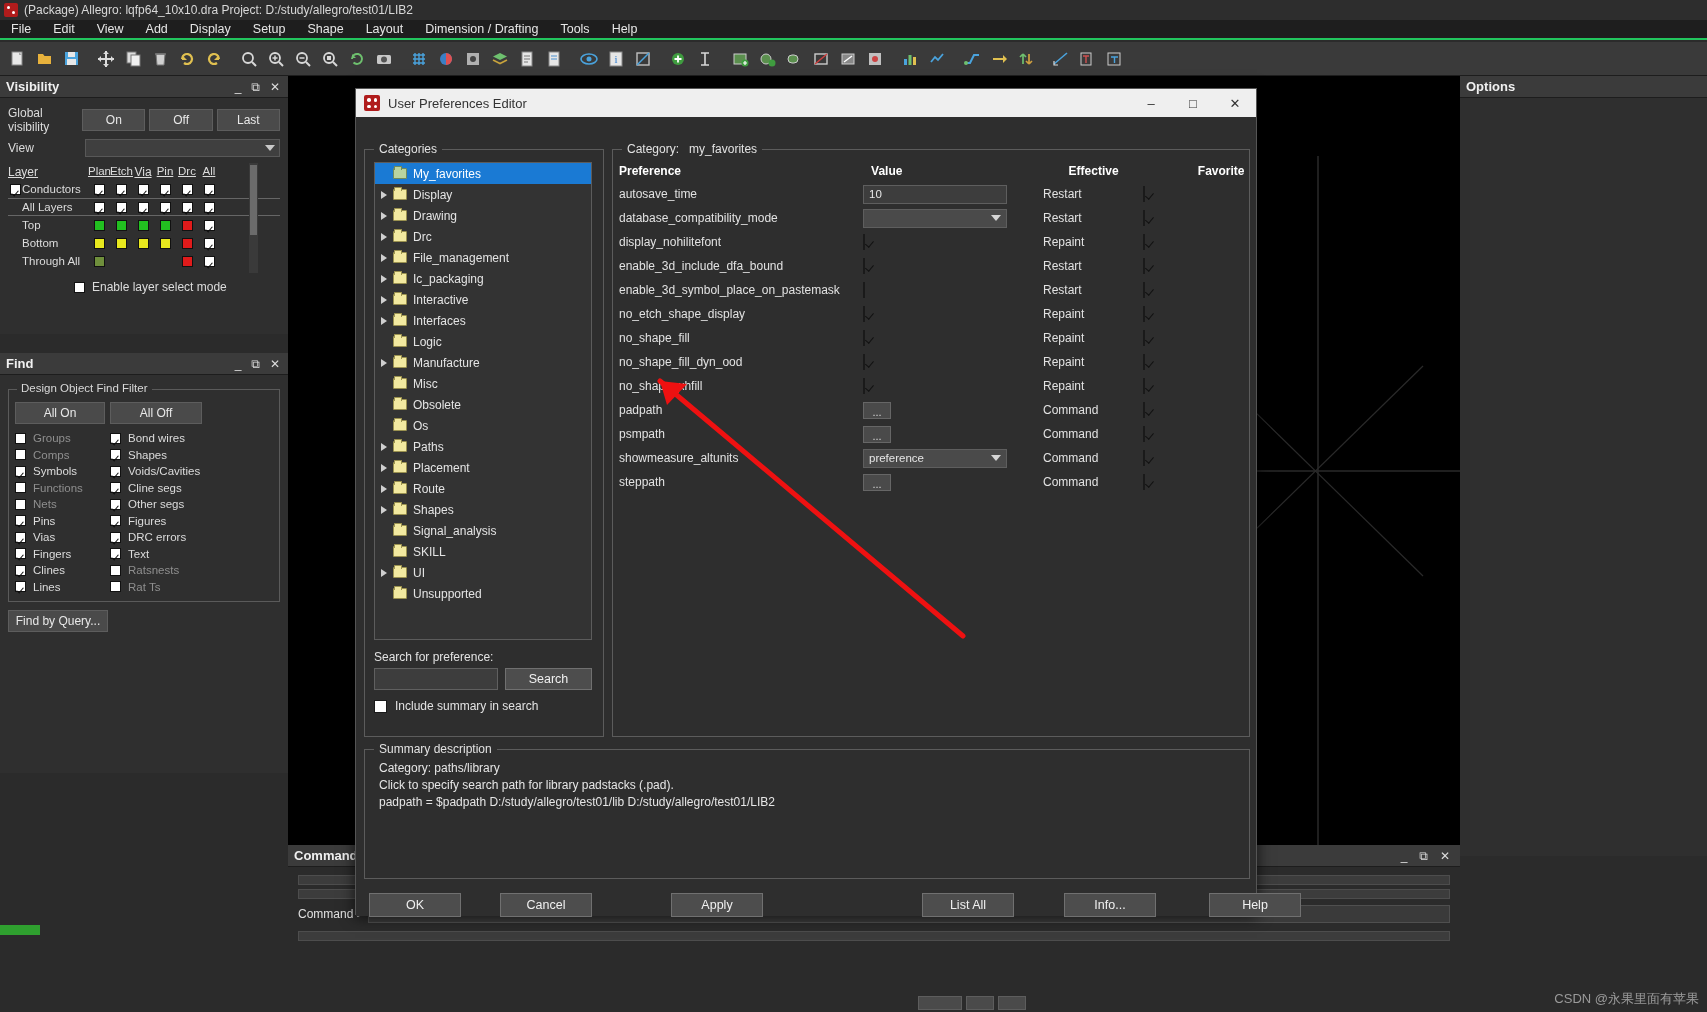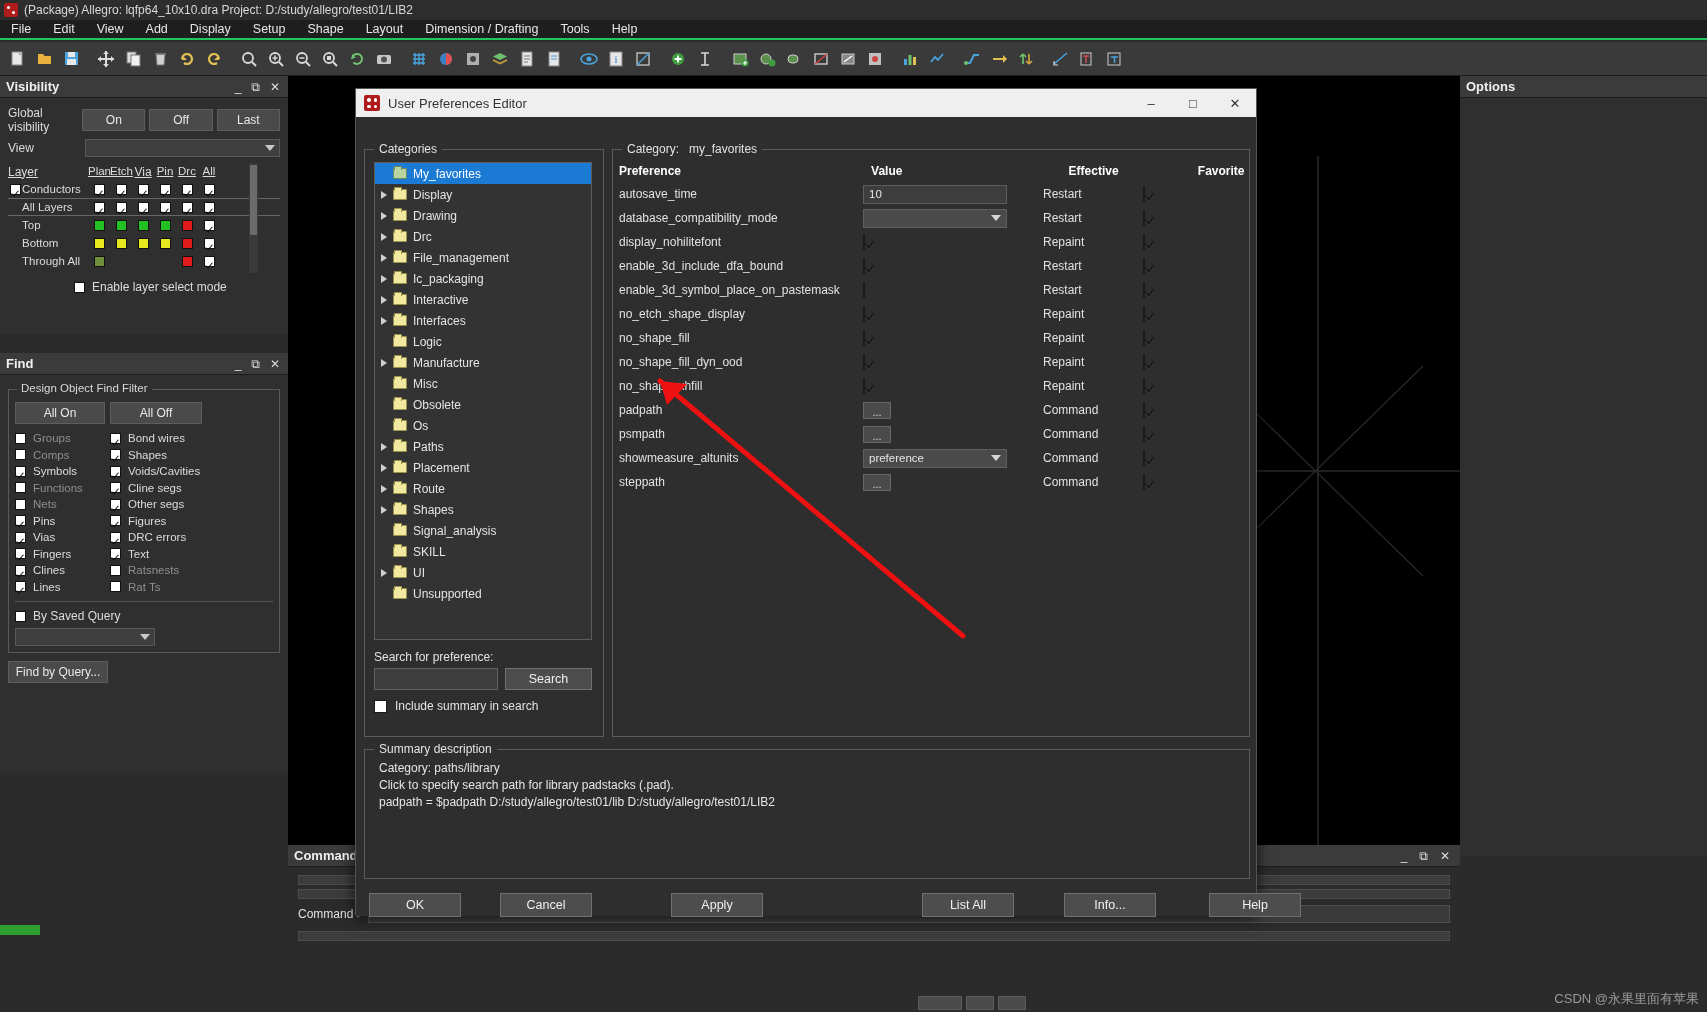--- a/index.html
+++ b/index.html
@@ -761,30 +761,20 @@
               <div class="row" style="height: 16.5px; font-size: 11.5px; color: rgb(143, 143, 143);">
                 <span class="cb"></span>
                 <span style="margin-left: 7px;">Ratsnests</span>
               </div>
               <div class="row" style="height: 16.5px; font-size: 11.5px; color: rgb(143, 143, 143);">
                 <span class="cb"></span>
                 <span style="margin-left: 7px;">Rat Ts</span>
               </div>
             </div>
         </div>
-        <div style="border-top:1px solid #555;margin-top:6px;padding-top:7px;">
-          <div class="row">
-            <span class="cb"></span>
-            <span style="margin-left:7px">By Saved Query</span>
-          </div>
-          <div class="combo" style="width:140px;margin-top:5px">
-            <span></span>
-            <span class="arrow"></span>
-          </div>
-        </div>
       </div>
 
       <div style="margin-top:8px">
         <div class="btn" style="width:100px;padding:3px 4px">Find by Query...</div>
       </div>
 
     </div>
   </div>
 
   <div class="opt-panel">

